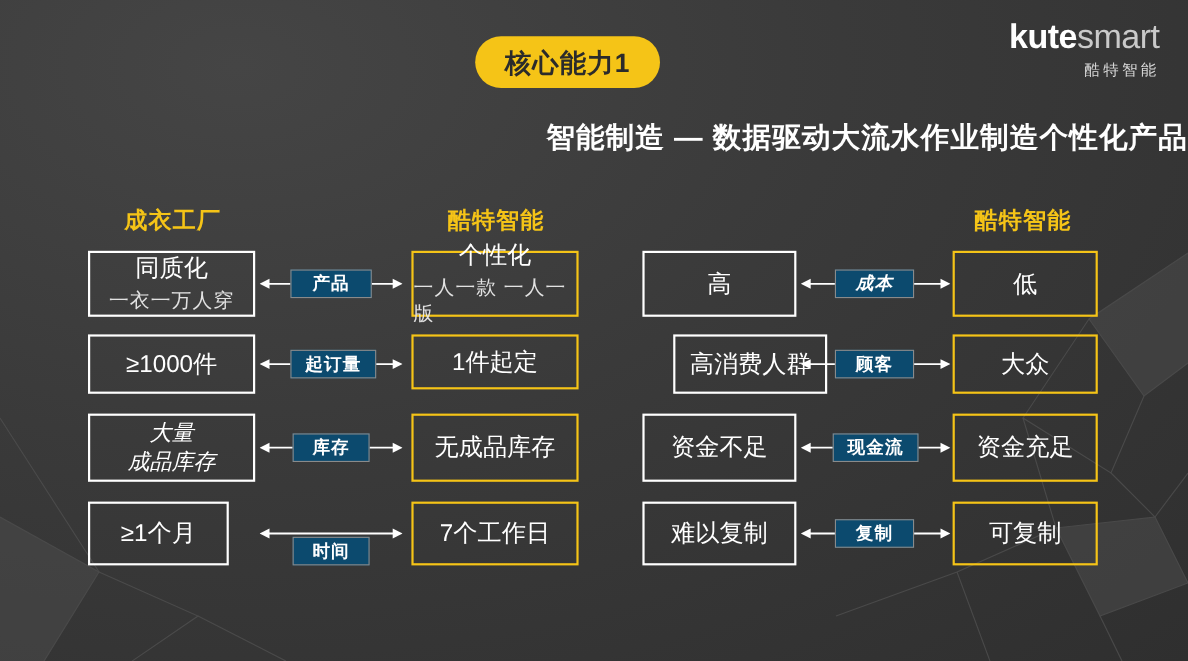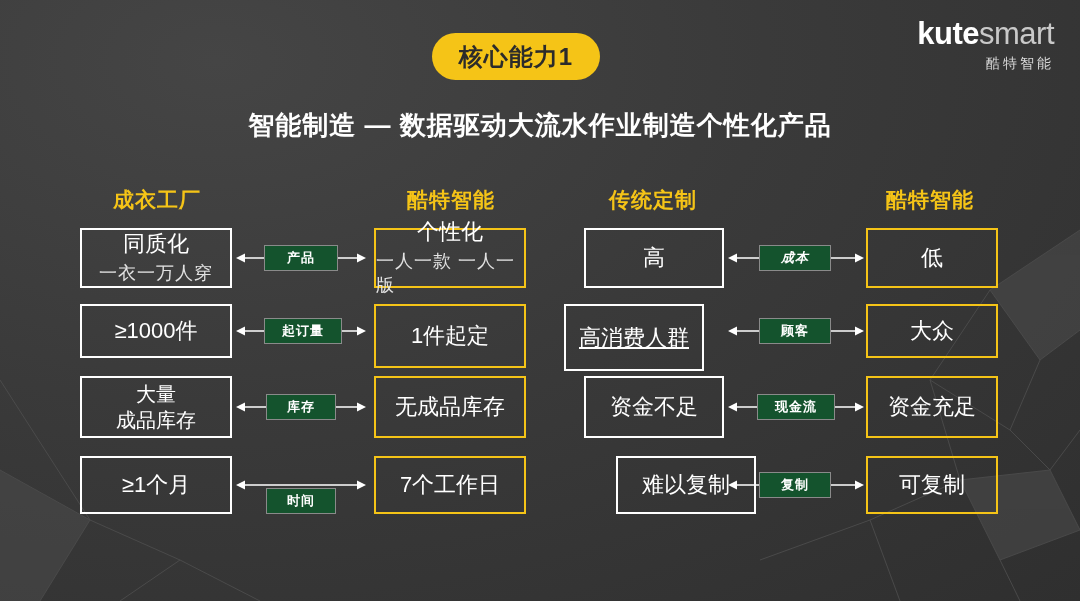--- a/index.html
+++ b/index.html
@@ -25,42 +25,42 @@
   .logo-main .smart{color:#c9c9c9;font-weight:normal;}
   .logo-sub{font-size:14px;color:#d8d8d8;letter-spacing:3px;margin-top:7px;}
 
   
   .pill{position:absolute;left:432px;top:33px;width:168px;height:47px;
     background:#f5c417;border-radius:24px;
     display:flex;align-items:center;justify-content:center;
     color:#2b2b2b;font-size:24px;font-weight:bold;letter-spacing:1px;}
 
   
-  .subtitle{position:absolute;left:0;top:108px;width:1080px;text-align:center;
+  .subtitle{position:absolute;left:0;top:108px;width:1080px;text-align:right;
     font-size:26px;font-weight:bold;color:#ffffff;letter-spacing:1px;}
 
   
   .col-head{position:absolute;font-size:21px;font-weight:bold;color:#f5c417;
     text-align:center;letter-spacing:1px;}
 
   
   .box{position:absolute;box-sizing:border-box;
     display:flex;flex-direction:column;align-items:center;justify-content:center;
     background:transparent;}
   .box.white{border:2px solid #ffffff;}
   .box.gold{border:2px solid #f5c417;}
   .box .t1{font-size:22px;color:#ffffff;line-height:1.15;}
   .box .t2{font-size:18px;color:#e2e2e2;margin-top:4px;letter-spacing:1px;}
   .box .two-line{font-size:20px;color:#ffffff;line-height:1.3;text-align:center;}
 
   
   .chip{position:absolute;box-sizing:border-box;
-    background:#14532d;border:1px solid #8a8a8a;
+    background:#0c4a6e;border:1px solid #8a8a8a;
     display:flex;align-items:center;justify-content:center;
-    font-size:13px;font-weight:bold;color:#ffffff;letter-spacing:1px;}
+    font-size:16px;font-weight:bold;color:#ffffff;letter-spacing:1px;}
 
   
   .arrow{position:absolute;height:12px;}
   .arrow svg{display:block;}
 </style>
 </head>
 <body>
 
 <div id="bg-layer"></div>
 <svg id="bg-poly" width="1080" height="601" viewBox="0 0 1080 601">
@@ -92,21 +92,20 @@
     <div class="logo-main"><span class="kute">kute</span><span class="smart">smart</span></div>
     <div class="logo-sub">酷特智能</div>
   </div>
 
   <div class="pill">核心能力1</div>
 
   <div class="subtitle">智能制造  —  数据驱动大流水作业制造个性化产品</div>
 
   <div class="col-head" style="left:82px;top:186px;width:150px;text-align:center;">成衣工厂</div>
   <div class="col-head" style="left:376px;top:186px;width:150px;">酷特智能</div>
-  <div class="col-head" style="left:578px;top:186px;width:150px;">传统定制</div>
   <div class="col-head" style="left:855px;top:186px;width:150px;">酷特智能</div>
 
   <div class="box white" style="left:80px;top:228px;width:152px;height:60px;">
     <div class="t1">同质化</div>
     <div class="t2">一衣一万人穿</div>
   </div>
   <div class="arrow" style="left:236px;top:252px;width:130px;">
     <svg width="130" height="12" viewBox="0 0 130 12">
         <line x1="8" y1="6" x2="122" y2="6" stroke="#ffffff" stroke-width="1.6"></line>
         <polygon points="0,6 9,1.5 9,10.5" fill="#ffffff"></polygon>
@@ -123,41 +122,41 @@
     <div class="t1">≥1000件</div>
   </div>
   <div class="arrow" style="left:236px;top:325px;width:130px;">
     <svg width="130" height="12" viewBox="0 0 130 12">
         <line x1="8" y1="6" x2="122" y2="6" stroke="#ffffff" stroke-width="1.6"></line>
         <polygon points="0,6 9,1.5 9,10.5" fill="#ffffff"></polygon>
         <polygon points="130,6 121,1.5 121,10.5" fill="#ffffff"></polygon>
       </svg>
   </div>
   <div class="chip" style="left:264px;top:318px;width:78px;height:26px;">起订量</div>
-  <div class="box gold" style="left:374px;top:304px;width:152px;height:64px;">
+  <div class="box gold" style="left:374px;top:304px;width:152px;height:50px;">
     <div class="t1">1件起定</div>
   </div>
 
   <div class="box white" style="left:80px;top:376px;width:152px;height:62px;">
-    <div class="two-line" style="white-space:pre-line;">大量
+    <div class="two-line" style="white-space:pre-line;font-style:italic;">大量
 成品库存</div>
   </div>
   <div class="arrow" style="left:236px;top:401px;width:130px;">
     <svg width="130" height="12" viewBox="0 0 130 12">
         <line x1="8" y1="6" x2="122" y2="6" stroke="#ffffff" stroke-width="1.6"></line>
         <polygon points="0,6 9,1.5 9,10.5" fill="#ffffff"></polygon>
         <polygon points="130,6 121,1.5 121,10.5" fill="#ffffff"></polygon>
       </svg>
   </div>
   <div class="chip" style="left:266px;top:394px;width:70px;height:26px;">库存</div>
   <div class="box gold" style="left:374px;top:376px;width:152px;height:62px;">
     <div class="t1">无成品库存</div>
   </div>
 
-  <div class="box white" style="left:80px;top:456px;width:152px;height:58px;">
+  <div class="box white" style="left:80px;top:456px;width:128px;height:58px;">
     <div class="t1">≥1个月</div>
   </div>
   <div class="arrow" style="left:236px;top:479px;width:130px;">
     <svg width="130" height="12" viewBox="0 0 130 12">
         <line x1="8" y1="6" x2="122" y2="6" stroke="#ffffff" stroke-width="1.6"></line>
         <polygon points="0,6 9,1.5 9,10.5" fill="#ffffff"></polygon>
         <polygon points="130,6 121,1.5 121,10.5" fill="#ffffff"></polygon>
       </svg>
   </div>
   <div class="chip" style="left:266px;top:472px;width:70px;height:26px;margin-top:16px;">时间</div>
@@ -173,21 +172,21 @@
         <line x1="8" y1="6" x2="128" y2="6" stroke="#ffffff" stroke-width="1.6"></line>
         <polygon points="0,6 9,1.5 9,10.5" fill="#ffffff"></polygon>
         <polygon points="136,6 127,1.5 127,10.5" fill="#ffffff"></polygon>
       </svg>
   </div>
   <div class="chip" style="left:759px;top:245px;width:72px;height:26px;font-style:italic;">成本</div>
   <div class="box gold" style="left:866px;top:228px;width:132px;height:60px;">
     <div class="t1">低</div>
   </div>
 
-  <div class="box white" style="left:564px;top:304px;width:140px;height:67px;text-decoration:underline;">
+  <div class="box white" style="left:612px;top:304px;width:140px;height:54px;">
     <div class="t1">高消费人群</div>
   </div>
   <div class="arrow" style="left:728px;top:325px;width:136px;">
     <svg width="136" height="12" viewBox="0 0 136 12">
         <line x1="8" y1="6" x2="128" y2="6" stroke="#ffffff" stroke-width="1.6"></line>
         <polygon points="0,6 9,1.5 9,10.5" fill="#ffffff"></polygon>
         <polygon points="136,6 127,1.5 127,10.5" fill="#ffffff"></polygon>
       </svg>
   </div>
   <div class="chip" style="left:759px;top:318px;width:72px;height:26px;">顾客</div>
@@ -203,21 +202,21 @@
         <line x1="8" y1="6" x2="128" y2="6" stroke="#ffffff" stroke-width="1.6"></line>
         <polygon points="0,6 9,1.5 9,10.5" fill="#ffffff"></polygon>
         <polygon points="136,6 127,1.5 127,10.5" fill="#ffffff"></polygon>
       </svg>
   </div>
   <div class="chip" style="left:757px;top:394px;width:78px;height:26px;">现金流</div>
   <div class="box gold" style="left:866px;top:376px;width:132px;height:62px;">
     <div class="t1">资金充足</div>
   </div>
 
-  <div class="box white" style="left:616px;top:456px;width:140px;height:58px;">
+  <div class="box white" style="left:584px;top:456px;width:140px;height:58px;">
     <div class="t1">难以复制</div>
   </div>
   <div class="arrow" style="left:728px;top:479px;width:136px;">
     <svg width="136" height="12" viewBox="0 0 136 12">
         <line x1="8" y1="6" x2="128" y2="6" stroke="#ffffff" stroke-width="1.6"></line>
         <polygon points="0,6 9,1.5 9,10.5" fill="#ffffff"></polygon>
         <polygon points="136,6 127,1.5 127,10.5" fill="#ffffff"></polygon>
       </svg>
   </div>
   <div class="chip" style="left:759px;top:472px;width:72px;height:26px;">复制</div>

